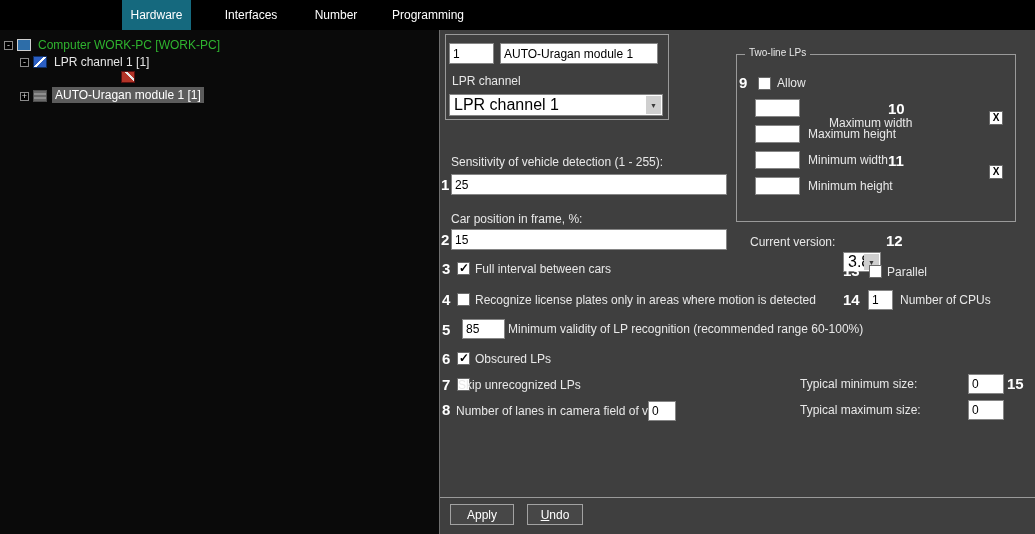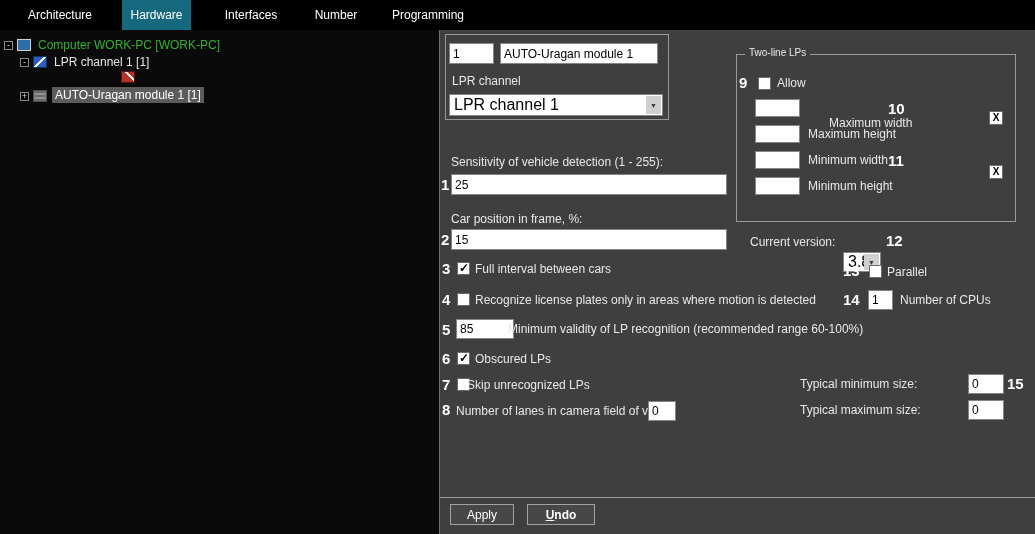--- a/index.html
+++ b/index.html
@@ -58,23 +58,20 @@
          cursor:default; }
   .btn span { display:block; }
   .btn.undo span::first-letter { text-decoration:underline; }
 </style>
 </head>
 <body>
 
 <div class="app">
 
   <div class="tabbar">
-    <div class="tab" style="left:10px;width:100px;">
-        <span>Architecture</span>
-      </div>
     <div class="tab active" style="left:122px;width:69px;">
         <span>Hardware</span>
       </div>
     <div class="tab" style="left:203px;width:96px;">
         <span>Interfaces</span>
       </div>
     <div class="tab" style="left:301px;width:70px;">
         <span>Number</span>
       </div>
     <div class="tab" style="left:383px;width:90px;">
@@ -147,30 +144,30 @@
 
     <div class="num" style="left:2px;top:230px;">3</div>
     <span class="cb checked" style="left:17px;top:232px;"></span>
     <div class="lbl" style="left:35px;top:232px;">Full interval between cars</div>
 
     <div class="num" style="left:2px;top:261px;">4</div>
     <span class="cb" style="left:17px;top:263px;"></span>
     <div class="lbl" style="left:35px;top:263px;">Recognize license plates only in areas where motion is detected</div>
 
     <div class="num" style="left:2px;top:291px;">5</div>
-    <input class="tb" style="left: 16px; top: 289px; width: 58px; height: 20px;" value="85">
+    <input class="tb" style="left: 22px; top: 289px; width: 43px; height: 20px;" value="85">
     <div class="lbl" style="left:68px;top:292px;">Minimum validity of LP recognition (recommended range 60-100%)</div>
 
     <div class="num" style="left:2px;top:320px;">6</div>
     <span class="cb checked" style="left:17px;top:322px;"></span>
     <div class="lbl" style="left:35px;top:322px;">Obscured LPs</div>
 
     <div class="num" style="left:2px;top:346px;">7</div>
     <span class="cb" style="left:17px;top:348px;"></span>
-    <div class="lbl" style="left:27px;top:348px;">Skip unrecognized LPs</div>
+    <div class="lbl" style="left:18px;top:348px;">Skip unrecognized LPs</div>
 
     <div class="num" style="left:2px;top:371px;">8</div>
     <div class="lbl" style="left:16px;top:374px;">Number of lanes in camera field of view:</div>
     <input class="tb" style="left: 208px; top: 371px; width: 28px; height: 20px;" value="0">
 
     <div class="lbl" style="left:310px;top:205px;">Current version:</div>
     <div class="dropdown" style="left:403px;top:202px;width:38px;height:20px;margin-top:20px;">
       <span>3.8</span>
       <span class="dd-arrow"></span>
     </div>
@@ -188,18 +185,18 @@
     <input class="tb" style="left: 528px; top: 344px; width: 36px; height: 20px;" value="0">
     <div class="num" style="left:567px;top:345px;">15</div>
 
     <div class="lbl" style="left:360px;top:373px;">Typical maximum size:</div>
     <input class="tb" style="left: 528px; top: 370px; width: 36px; height: 20px;" value="0">
 
     <div class="divider"></div>
     <div class="btn" style="left:10px;top:474px;width:64px;">
         <span>Apply</span>
       </div>
-    <div class="btn undo" style="left:87px;top:474px;width:68px;font-weight:bold;">
+    <div class="btn undo" style="left:87px;top:474px;width:56px;">
         <span>Undo</span>
       </div>
 
   </div>
 </div>
 
 </body></html>

